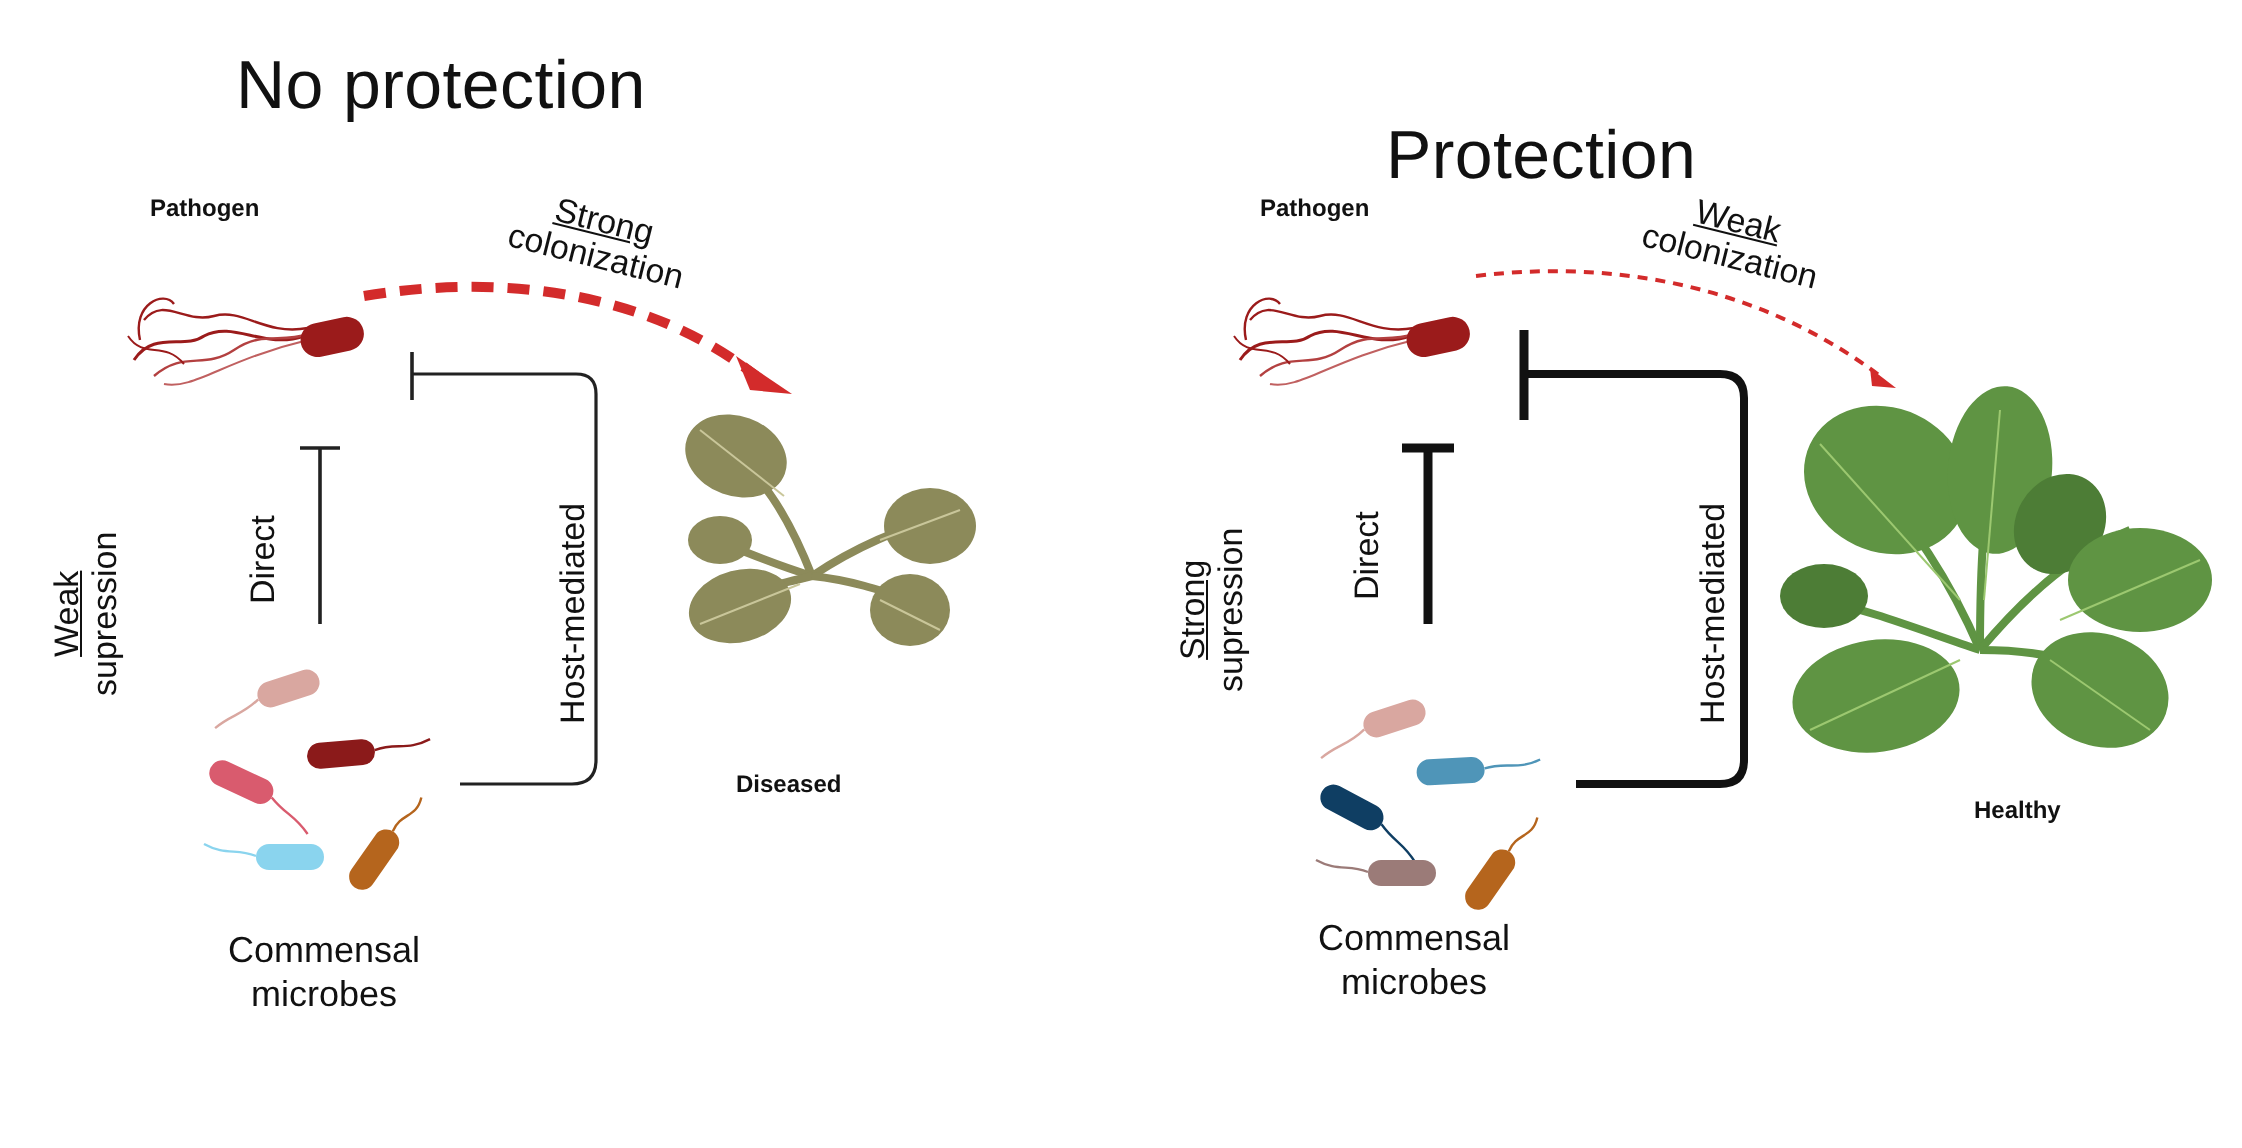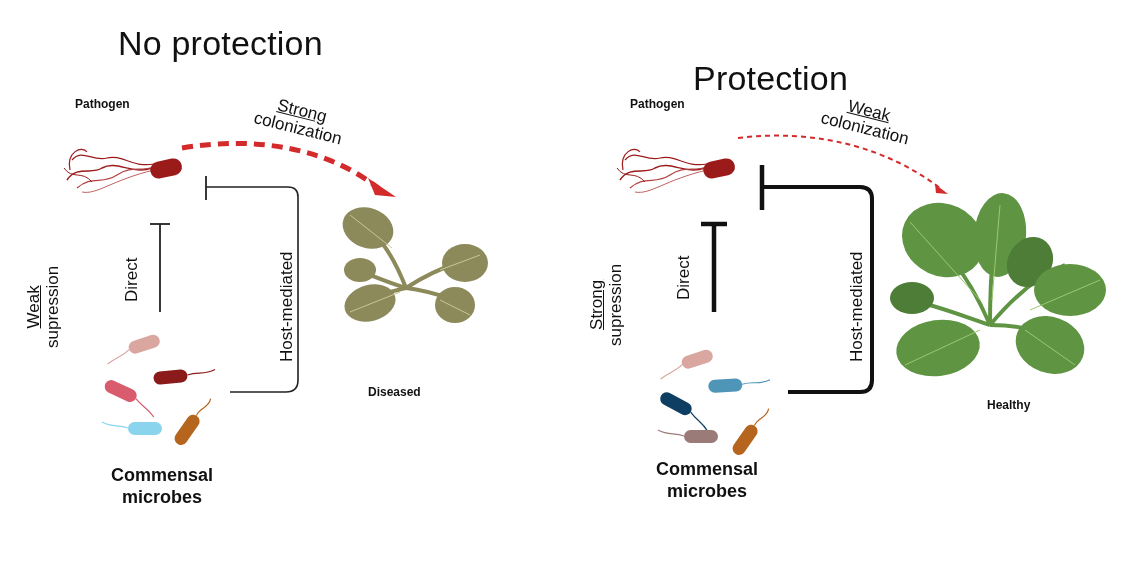--- a/index.html
+++ b/index.html
@@ -3,21 +3,21 @@
 <meta charset="utf-8">
 <style>
   html, body { margin: 0; padding: 0; background: #ffffff; }
   body { width: 1121px; height: 574px; position: relative; overflow: hidden;
          font-family: "Liberation Sans", "DejaVu Sans", sans-serif; color: #111; }
   .panel { position: absolute; top: 0; width: 560px; height: 574px; }
   #panel-left { left: 0; }
   #panel-right { left: 560px; }
   .title { position: absolute; top: 24px; font-size: 34px; font-weight: normal; letter-spacing: 0.2px; white-space: nowrap; }
   .lbl { position: absolute; font-weight: bold; font-size: 12px; white-space: nowrap; }
-  .lbl2 { position: absolute; font-weight: bold; font-size: 18px; text-align: center; line-height: 22px; }
+  .lbl2 { position: absolute; font-weight: normal; font-size: 18px; text-align: center; line-height: 22px; }
   .rot { position: absolute; font-size: 17px; white-space: nowrap; transform-origin: left top; transform: rotate(-90deg); }
   .supp { position: absolute; transform-origin: left top; transform: rotate(-90deg); font-size: 17px; text-align: center; line-height: 19px; white-space: nowrap; }
   .supp .u, .colon .u { text-decoration: underline; }
   .colon { position: absolute; font-size: 17px; text-align: center; line-height: 18px; white-space: nowrap; transform-origin: center center; }
   svg.layer { position: absolute; left: 0; top: 0; width: 560px; height: 574px; overflow: visible; }
 </style>
 </head>
 <body>
 
 <div class="panel" id="panel-left">

